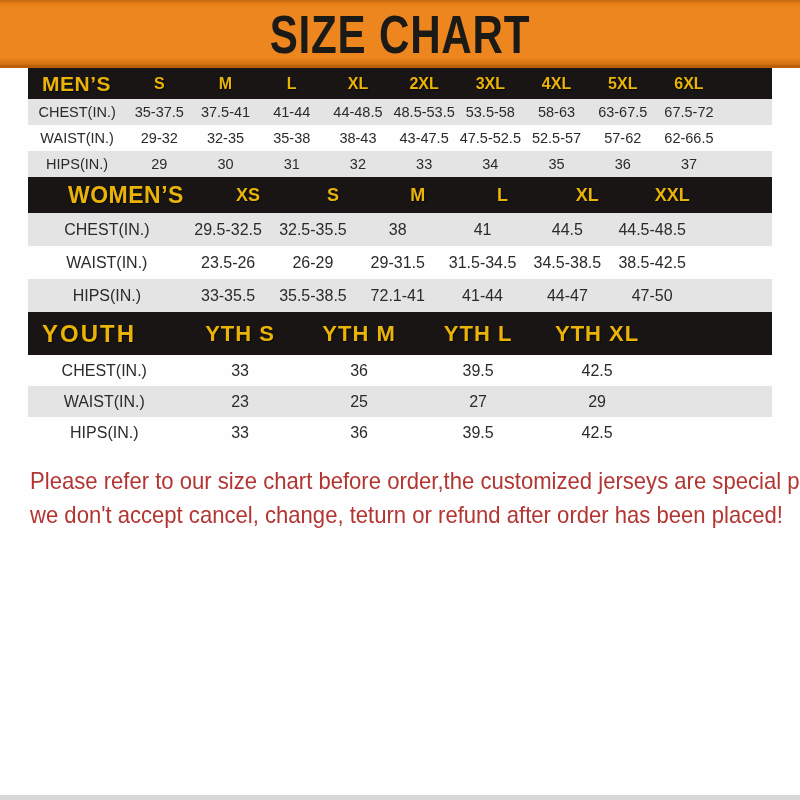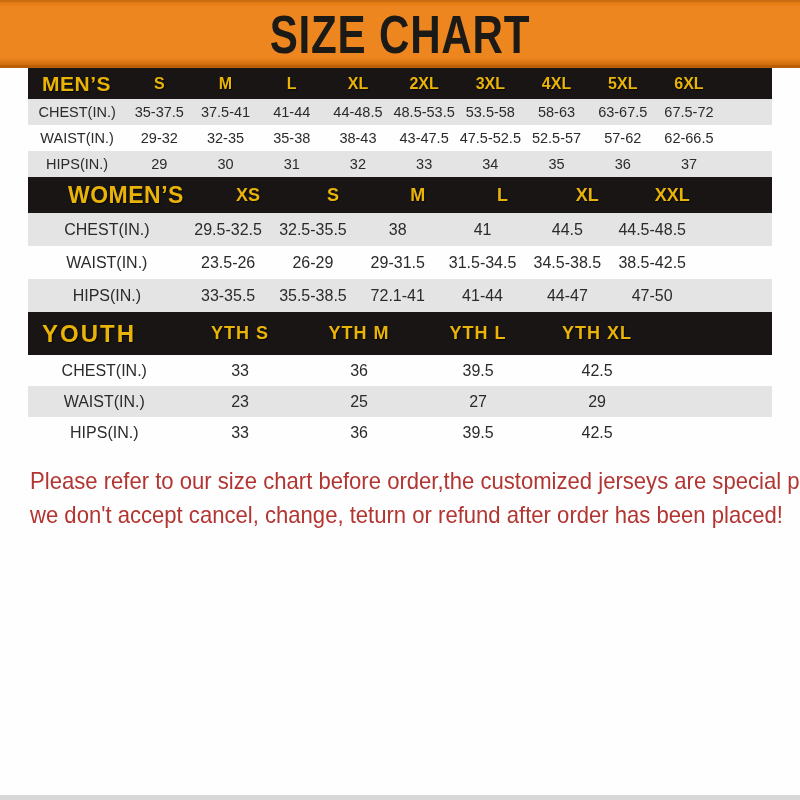--- a/index.html
+++ b/index.html
@@ -56,21 +56,21 @@
   .sec-men thead th{height:31px;font-size:16px;}
   .sec-men th.label-th{font-size:21px;}
   .sec-men tbody td{height:26px;font-size:14.5px;}
   
   .sec-women col.c-label{width:21.2%;} .sec-women col.c-size{width:11.4%;} .sec-women col.c-spacer{width:10.4%;}
   .sec-women thead th{height:36px;font-size:18px;padding-left:40px;}
   .sec-women th.label-th{font-size:23px;}
   .sec-women tbody td{height:33px;font-size:16px;}
   
   .sec-youth col.c-label{width:20.5%;} .sec-youth col.c-size{width:16%;} .sec-youth col.c-spacer{width:15.5%;}
-  .sec-youth thead th{height:43px;font-size:18px;letter-spacing:1px;}
+  .sec-youth thead th{height:43px;font-size:22px;letter-spacing:1px;}
   .sec-youth th.label-th{font-size:24px;letter-spacing:2px;}
   .sec-youth tbody td{height:31px;font-size:16px;}
   
   .footer{margin-top:16px;padding-left:2px;}
   .footer div{
     color:var(--footer-red);
     font-size:24px;line-height:34px;font-weight:500;
     transform:scaleX(0.92);transform-origin:left center;white-space:nowrap;
   }
   .bottom-strip{position:absolute;left:0;bottom:0;width:100%;height:5px;background:#D8D8D8;}

